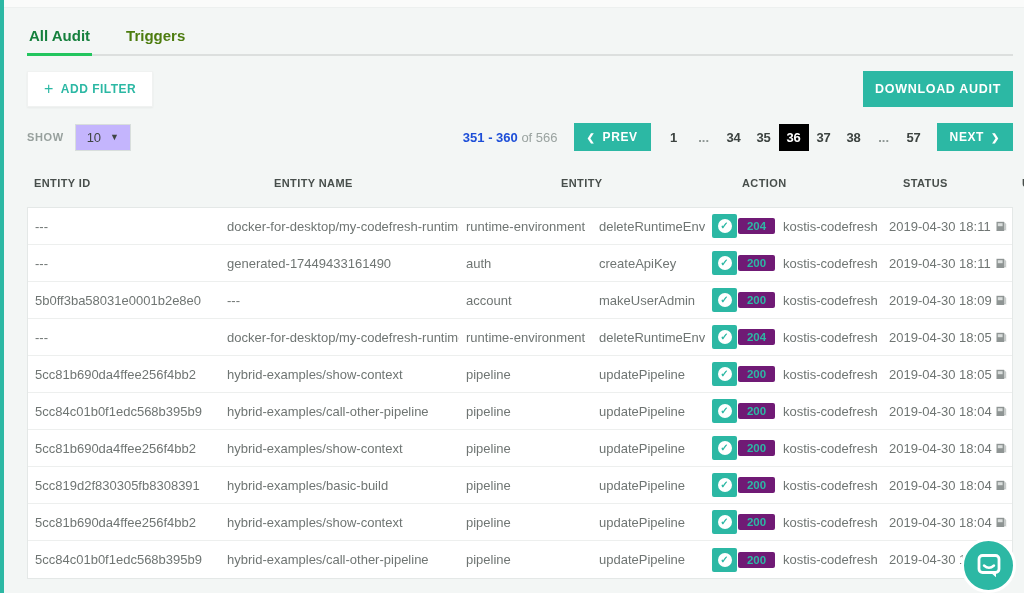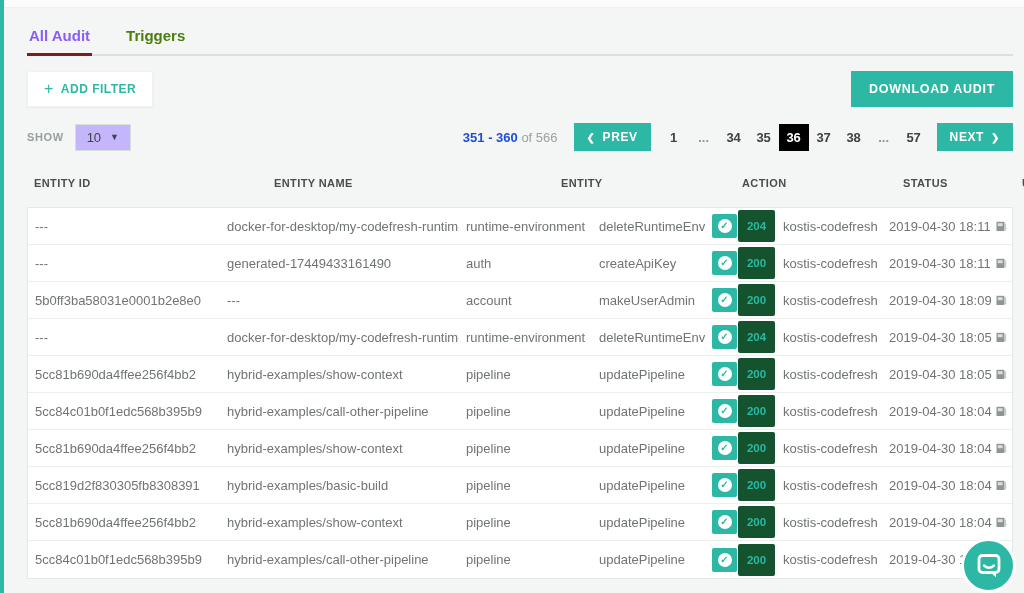--- a/index.html
+++ b/index.html
@@ -8,33 +8,33 @@
     width:1024px; height:593px; overflow:hidden; position:relative;
     background:#f3f6f5; font-family:"Liberation Sans", sans-serif;
   }
   .left-stripe { position:absolute; left:0; top:0; bottom:0; width:4px; background:#2cb8a4; z-index:5; }
   .top-strip { height:8px; background:#fafbfa; border-bottom:1px solid #edf0ef; }
   .content { padding:0 11px 0 27px; }
 
   
   .tabs { display:flex; gap:32px; margin-top:15px; border-bottom:2px solid #dcdfde; }
   .tab { font-size:15px; font-weight:bold; color:#4d7c0f; padding:4px 2px 9px 2px; cursor:pointer; }
-  .tab.active { color:#8b5cf6; border-bottom:3px solid #7f1d1d; margin-bottom:-2px; }
+  .tab.active { color:#15803d; border-bottom:3px solid #22c55e; margin-bottom:-2px; }
 
   
   .toolbar { display:flex; justify-content:space-between; align-items:flex-start; margin-top:15px; }
   .add-filter {
     background:#fff; color:#2cb8a4; border:1px solid #f0f2f1; box-shadow:0 1px 2px rgba(0,0,0,.05);
     font-family:inherit; font-size:12px; font-weight:bold; letter-spacing:.5px;
     padding:10px 16px; cursor:pointer; display:flex; align-items:center; gap:7px;
   }
   .plus { font-size:16px; font-weight:normal; line-height:10px; }
   .download {
     background:#2cb8a4; color:#fff; border:none; font-family:inherit;
-    font-size:12.5px; font-weight:bold; letter-spacing:.7px; padding:11px 18px; cursor:pointer;
+    font-size:12.5px; font-weight:bold; letter-spacing:.7px; padding:11px 12px; cursor:pointer;
   }
 
   
   .controls { display:flex; align-items:center; margin-top:16px; }
   .show-label { font-size:11px; font-weight:bold; color:#97a09d; letter-spacing:.6px; }
   .page-size {
     margin-left:11px; background:#c4b5fd; border:1px solid #d8dedc; padding:5px 11px;
     font-size:13px; color:#3f4543; display:flex; align-items:center; gap:9px; cursor:pointer;
   }
   .caret { font-size:9px; color:#3f4543; }
@@ -60,21 +60,21 @@
   .tbody { margin-top:9px; background:#fff; border:1px solid #e4e8e7; }
   .trow { height:37px; border-bottom:1px solid #edefee; font-size:13px; color:#6f7573; background:#fff; }
   .trow:last-child { border-bottom:none; }
   .cell { padding-left:7px; overflow:hidden; white-space:nowrap; }
   .c-icon { display:flex; justify-content:flex-start; padding-left:2px; cursor:pointer; }
 
   
   .badge { display:inline-flex; align-items:center; }
   .badge-check { width:25px; height:24px; background:#2cb8a4; border-radius:2px; display:flex; align-items:center; justify-content:center; }
   .check-circle { width:14px; height:14px; background:#fff; border-radius:50%; color:#2cb8a4; font-size:10px; font-weight:bold; display:flex; align-items:center; justify-content:center; line-height:1; }
-  .badge-code { min-width:37px; height:32px; background:#14532d; color:#2cb8a4; font-size:11.5px; font-weight:bold; display:flex; align-items:center; justify-content:center; margin-left:1px; border-radius:2px; }
+  .badge-code { min-width:37px; height:16px; background:#701a75; color:#2cb8a4; font-size:11.5px; font-weight:bold; display:flex; align-items:center; justify-content:center; margin-left:1px; border-radius:2px; }
 
   
   .chat {
     position:absolute; right:8px; bottom:0; width:55px; height:55px; border-radius:50%;
     background:#2cb8a4; border:3px solid #fff; display:flex; align-items:center; justify-content:center;
     cursor:pointer; z-index:10;
   }
 </style>
 </head>
 <body>

